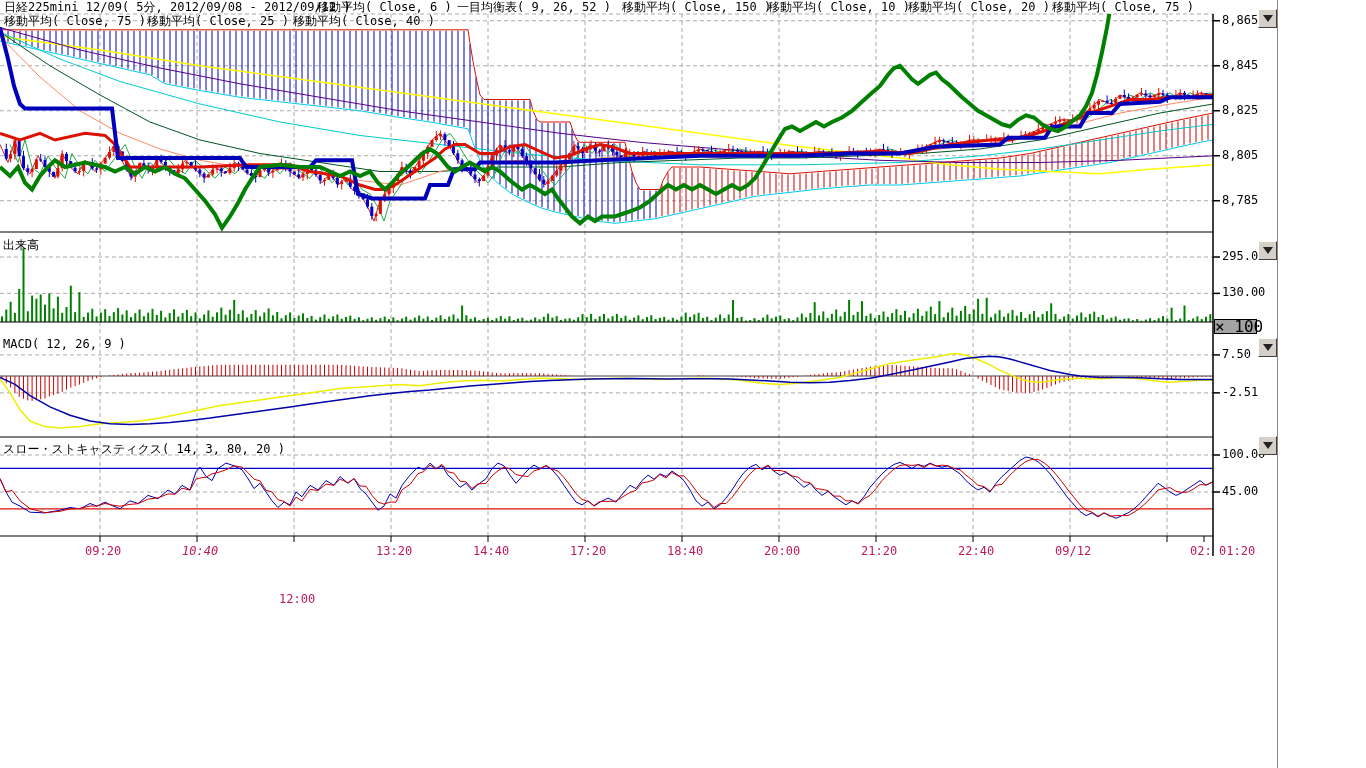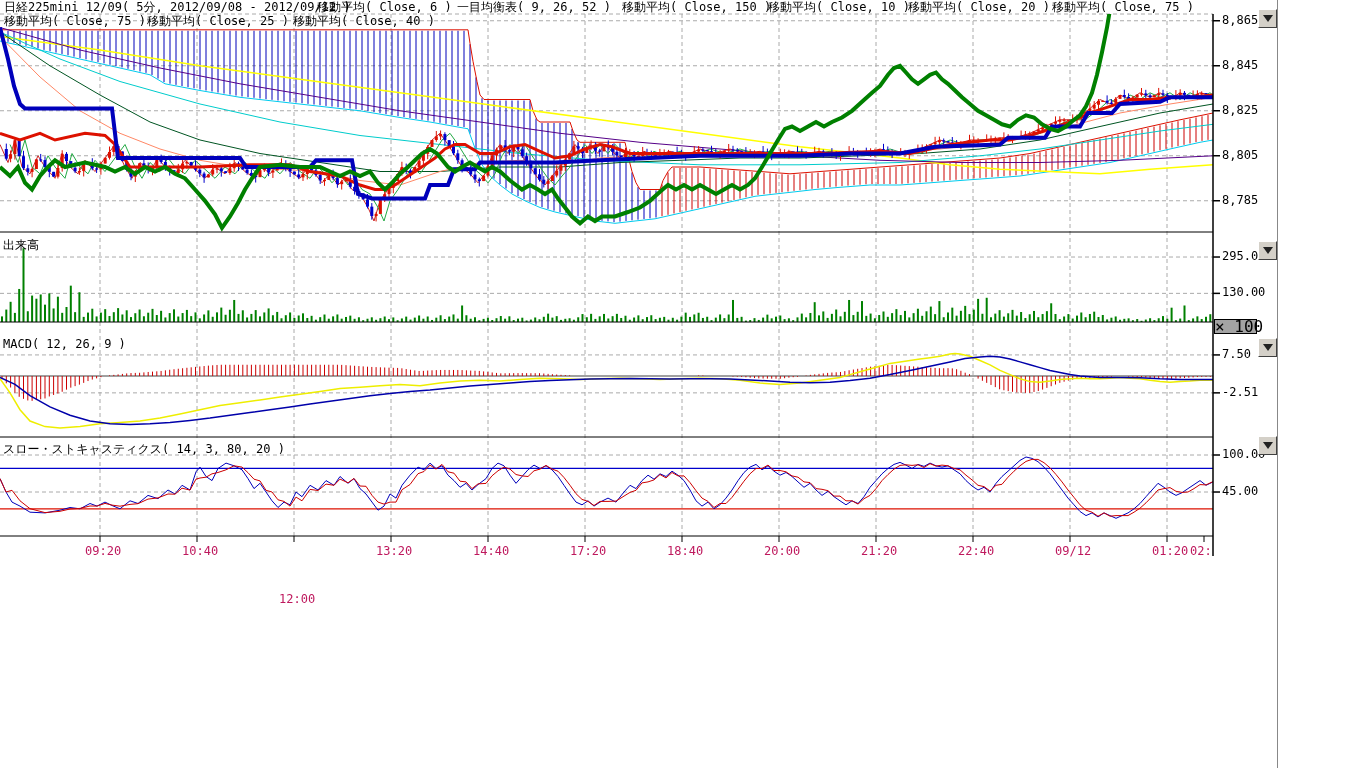--- a/index.html
+++ b/index.html
@@ -1453,26 +1453,26 @@
     <span class="ytick-label" style="top: 102.75px;">8,825</span>
     <span class="ytick-label" style="top: 147.75px;">8,805</span>
     <span class="ytick-label" style="top: 192.75px;">8,785</span>
     <span class="ytick-label" style="top: 249.022px;">295.00</span>
     <span class="ytick-label" style="top: 285.366px;">130.00</span>
     <span class="ytick-label" style="top: 346.925px;">7.50</span>
     <span class="ytick-label" style="top: 384.86px;">-2.51</span>
     <span class="ytick-label" style="top: 447px;">100.00</span>
     <span class="ytick-label" style="top: 484.015px;">45.00</span>
     <span class="xtick-label" style="top: 544px; left: 85px;">09:20</span>
-    <span class="xtick-label" style="top: 544px; left: 182px;">10:40</span>
+    <span class="xtick-label" style="top: 544px; left: 182px; font-style: italic;">10:40</span>
     <span class="xtick-label" style="top: 544px; left: 279px; margin-top: 48px;">12:00</span>
     <span class="xtick-label" style="top: 544px; left: 376px;">13:20</span>
     <span class="xtick-label" style="top: 544px; left: 473px;">14:40</span>
     <span class="xtick-label" style="top: 544px; left: 570px;">17:20</span>
     <span class="xtick-label" style="top: 544px; left: 667px;">18:40</span>
     <span class="xtick-label" style="top: 544px; left: 764px;">20:00</span>
     <span class="xtick-label" style="top: 544px; left: 861px;">21:20</span>
     <span class="xtick-label" style="top: 544px; left: 958px;">22:40</span>
     <span class="xtick-label" style="top: 544px; left: 1055px;">09/12</span>
-    <span class="xtick-label" style="top: 544px; left: 1152px; text-align: right;">01:20</span>
+    <span class="xtick-label" style="top: 544px; left: 1219px; text-align: right;">01:20</span>
     <span class="xtick-label" style="top: 544px; left: 1190px;">02:</span>
 
 </div>
 
 </body></html>

